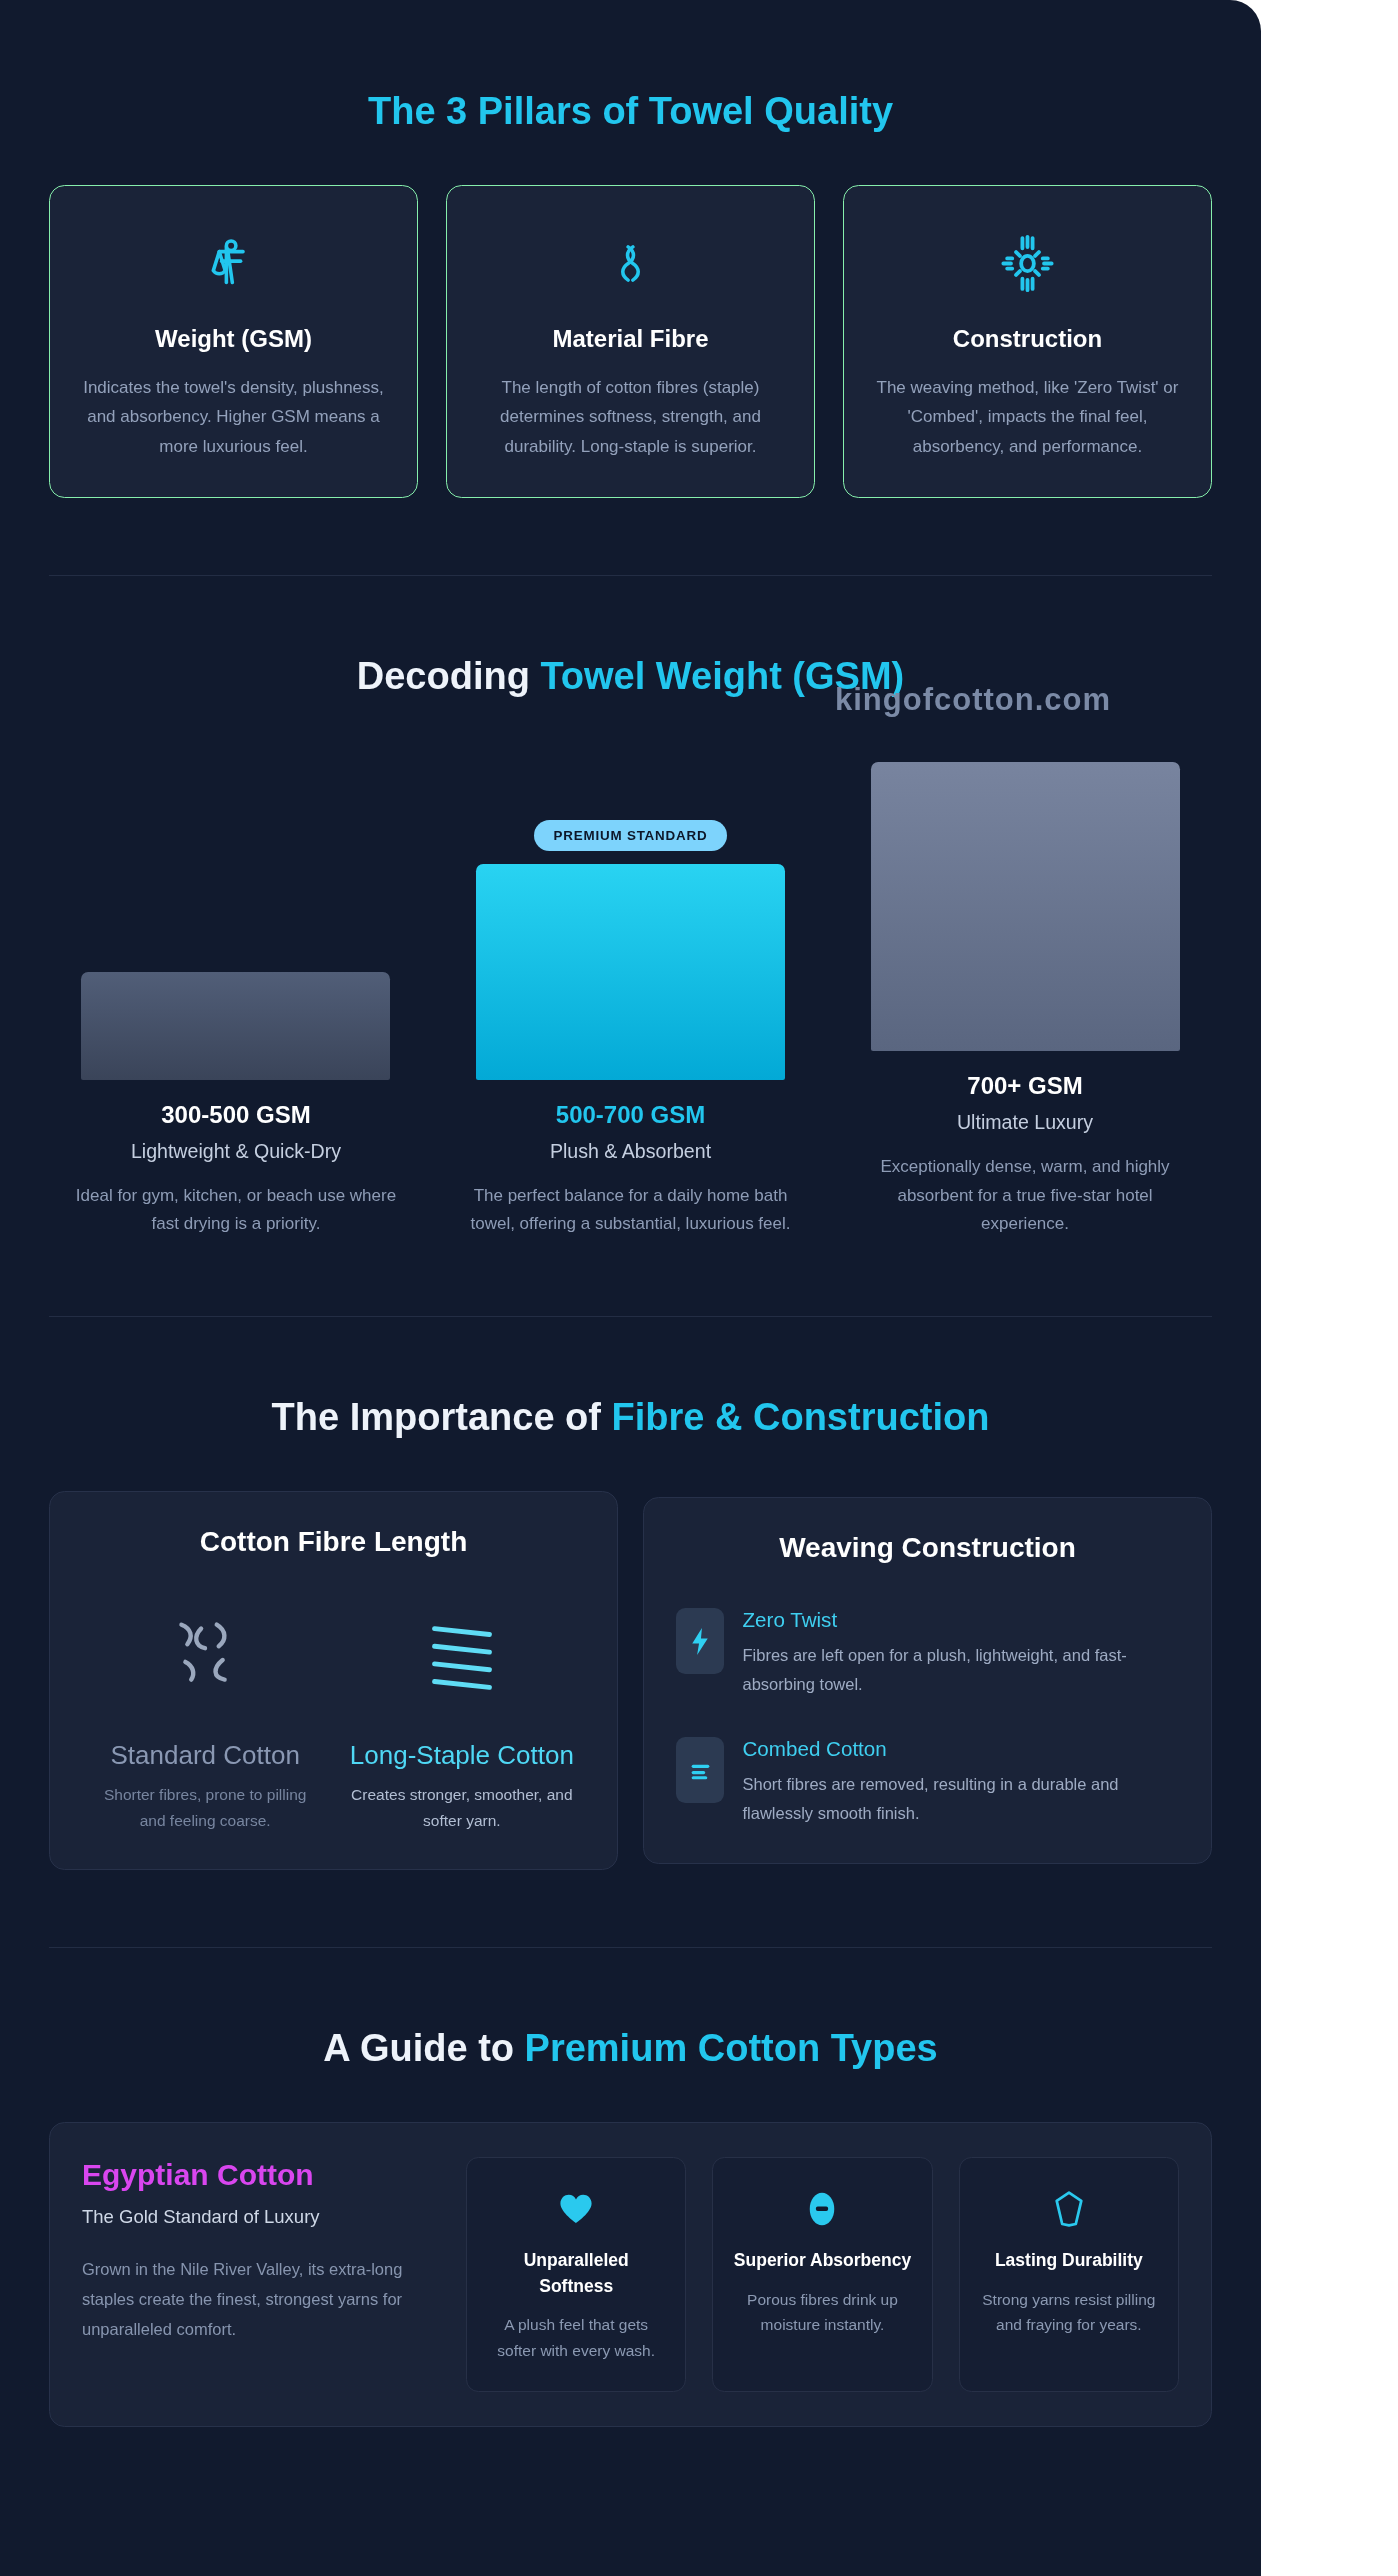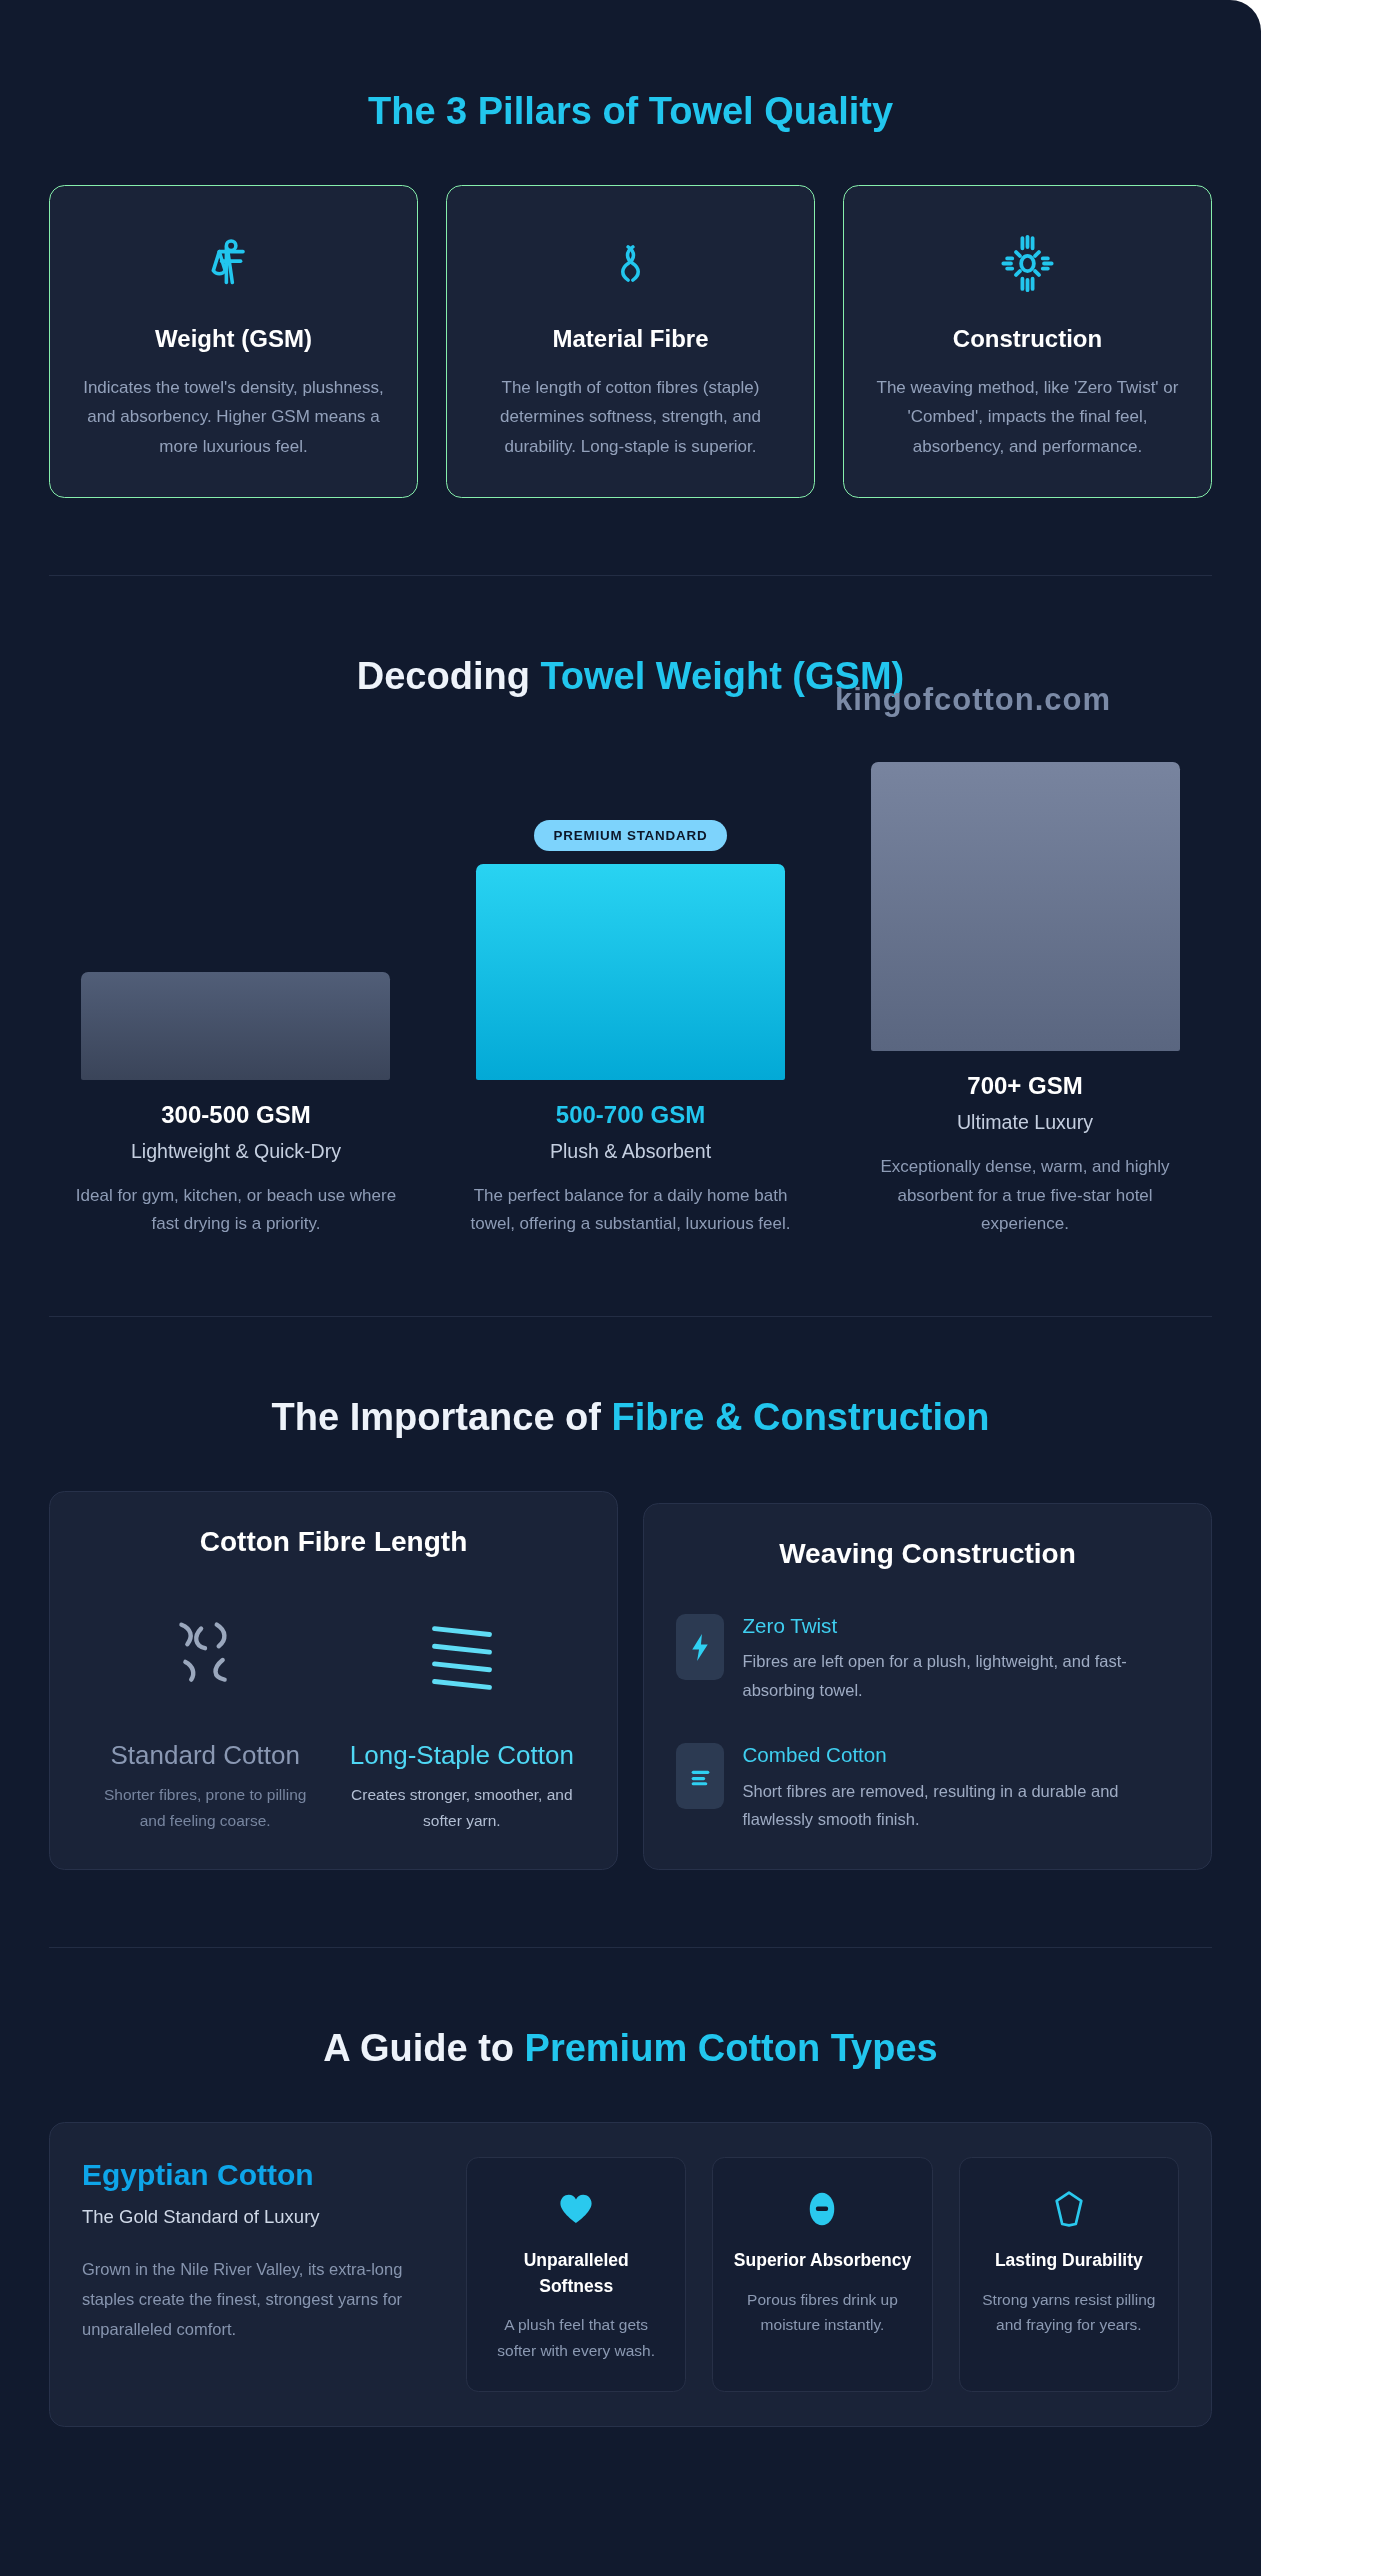--- a/index.html
+++ b/index.html
@@ -199,21 +199,21 @@
     line-height: 1.7;
     color: #8e9cb6;
     text-align: center;
     max-width: 340px;
   }
 
   
   .two-col {
     display: flex;
     gap: 25px;
-    align-items: flex-end;
+    align-items: center;
   }
   .panel {
     background: #1a2338;
     border: 1px solid #27314a;
     border-radius: 15.5px;
     padding: 34px 32px 36px 32px;
     flex: 1;
   }
   .panel-title {
     font-size: 28px;
@@ -291,21 +291,21 @@
     border-radius: 15.5px;
     padding: 34px 32px;
     display: flex;
     gap: 29px;
     margin-bottom: 32px;
   }
   .cotton-left { width: 355px; min-width: 355px; }
   .cotton-name {
     font-size: 30px;
     font-weight: bold;
-    color: #0ea5e9;
+    color: #d946ef;
     line-height: 1.2;
   }
   .cotton-tag {
     margin-top: 13.4px;
     font-size: 18.5px;
     color: #cfd8e7;
   }
   .cotton-body {
     margin-top: 27px;
     font-size: 16.5px;

